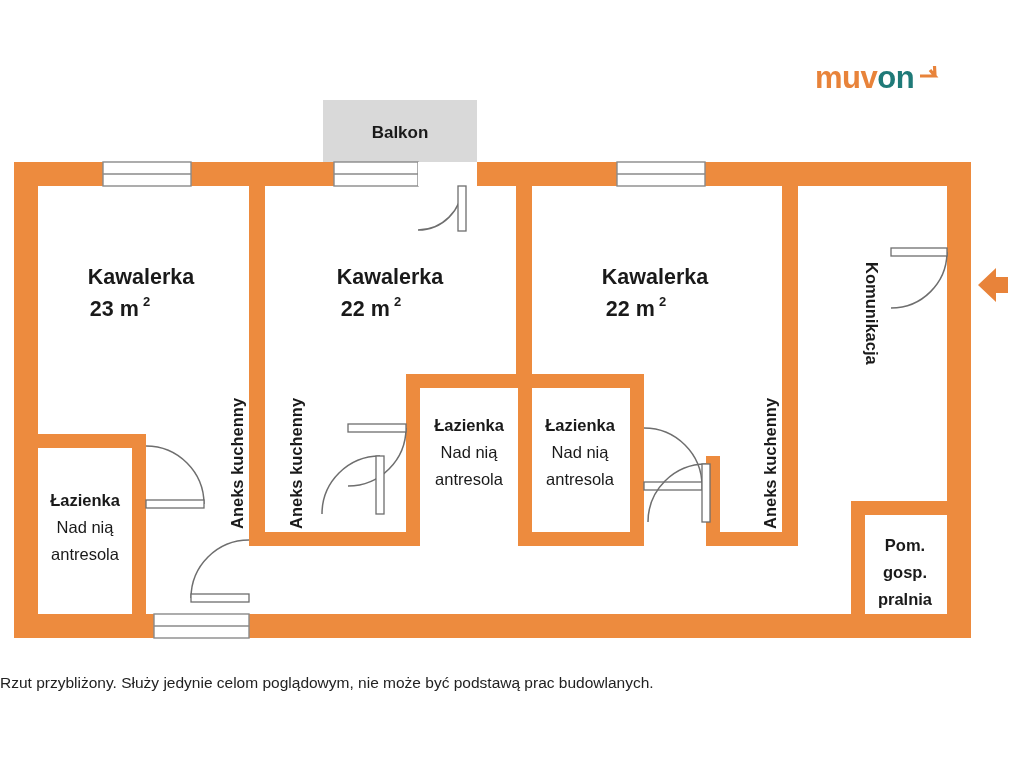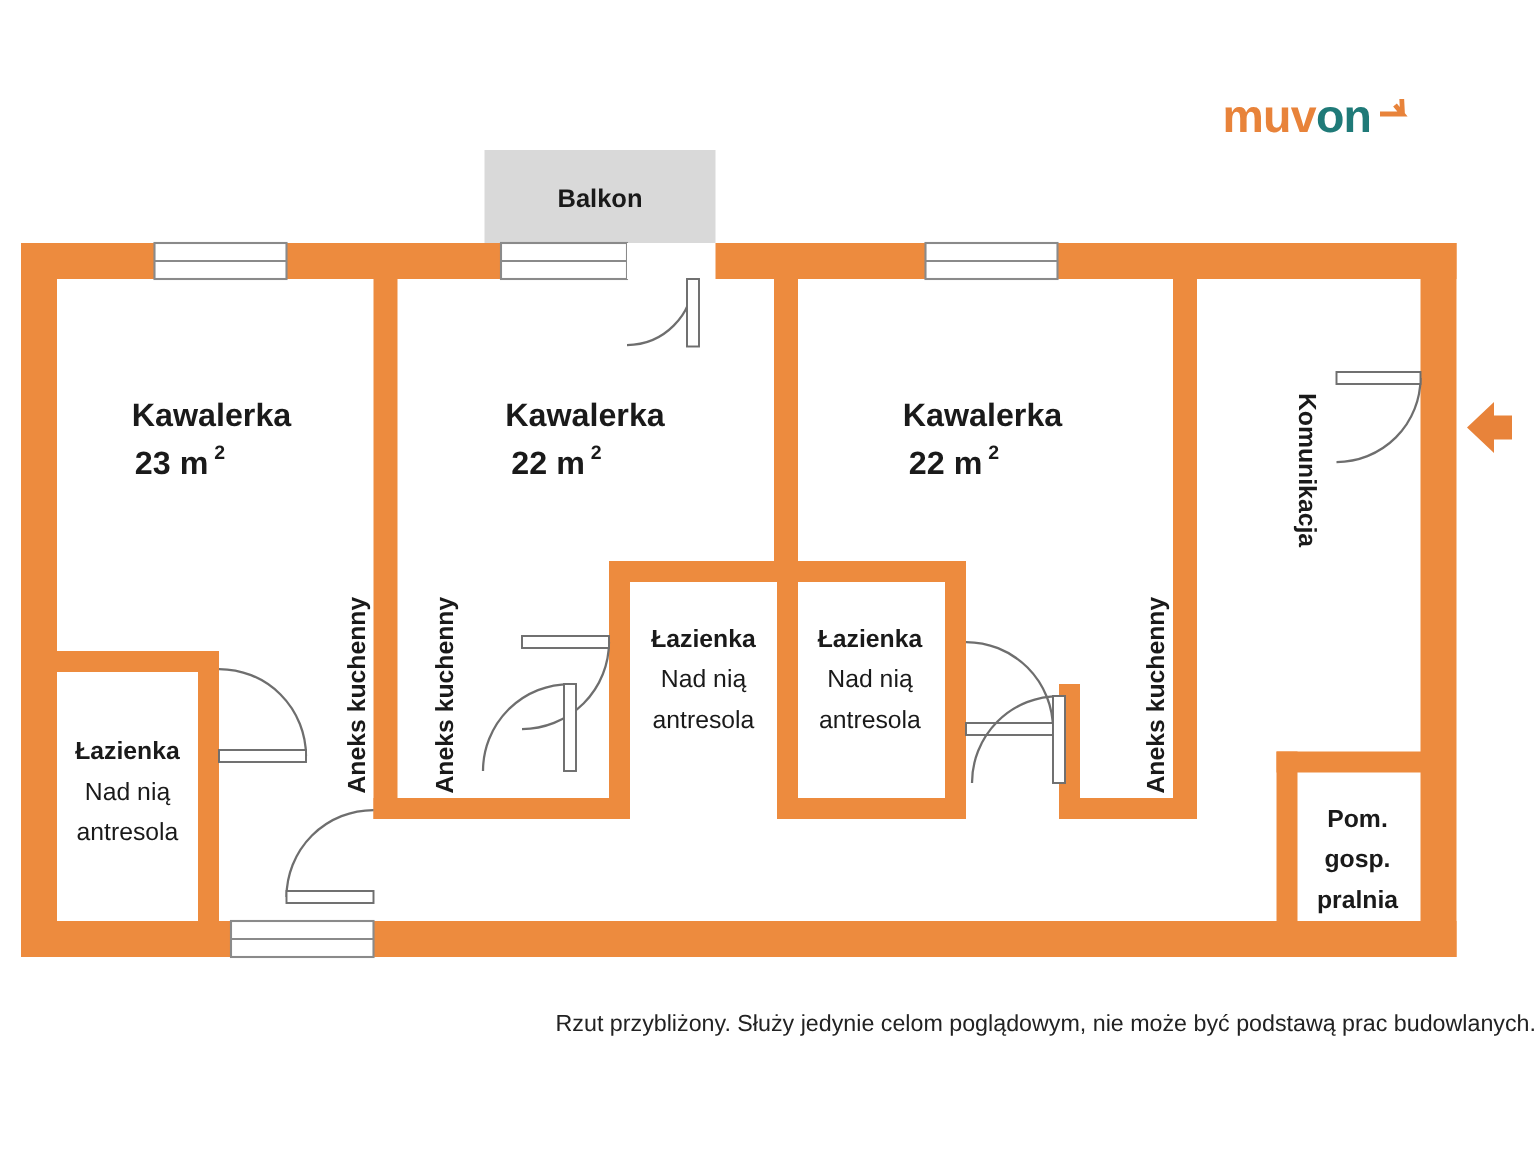--- a/index.html
+++ b/index.html
@@ -60,21 +60,21 @@
   }
   .balkon-label {
     font-weight: 700;
     fill: #1a1a1a;
   }
   .caption {
     position: absolute;
     left: 0;
     top: 670px;
     width: 1024px;
-    text-align: right;
+    text-align: left;
     font-size: 15.5px;
     color: #222222;
     font-family: "Liberation Sans", sans-serif;
   }
 </style>
 </head>
 <body>
 
 <div id="stage">
 

